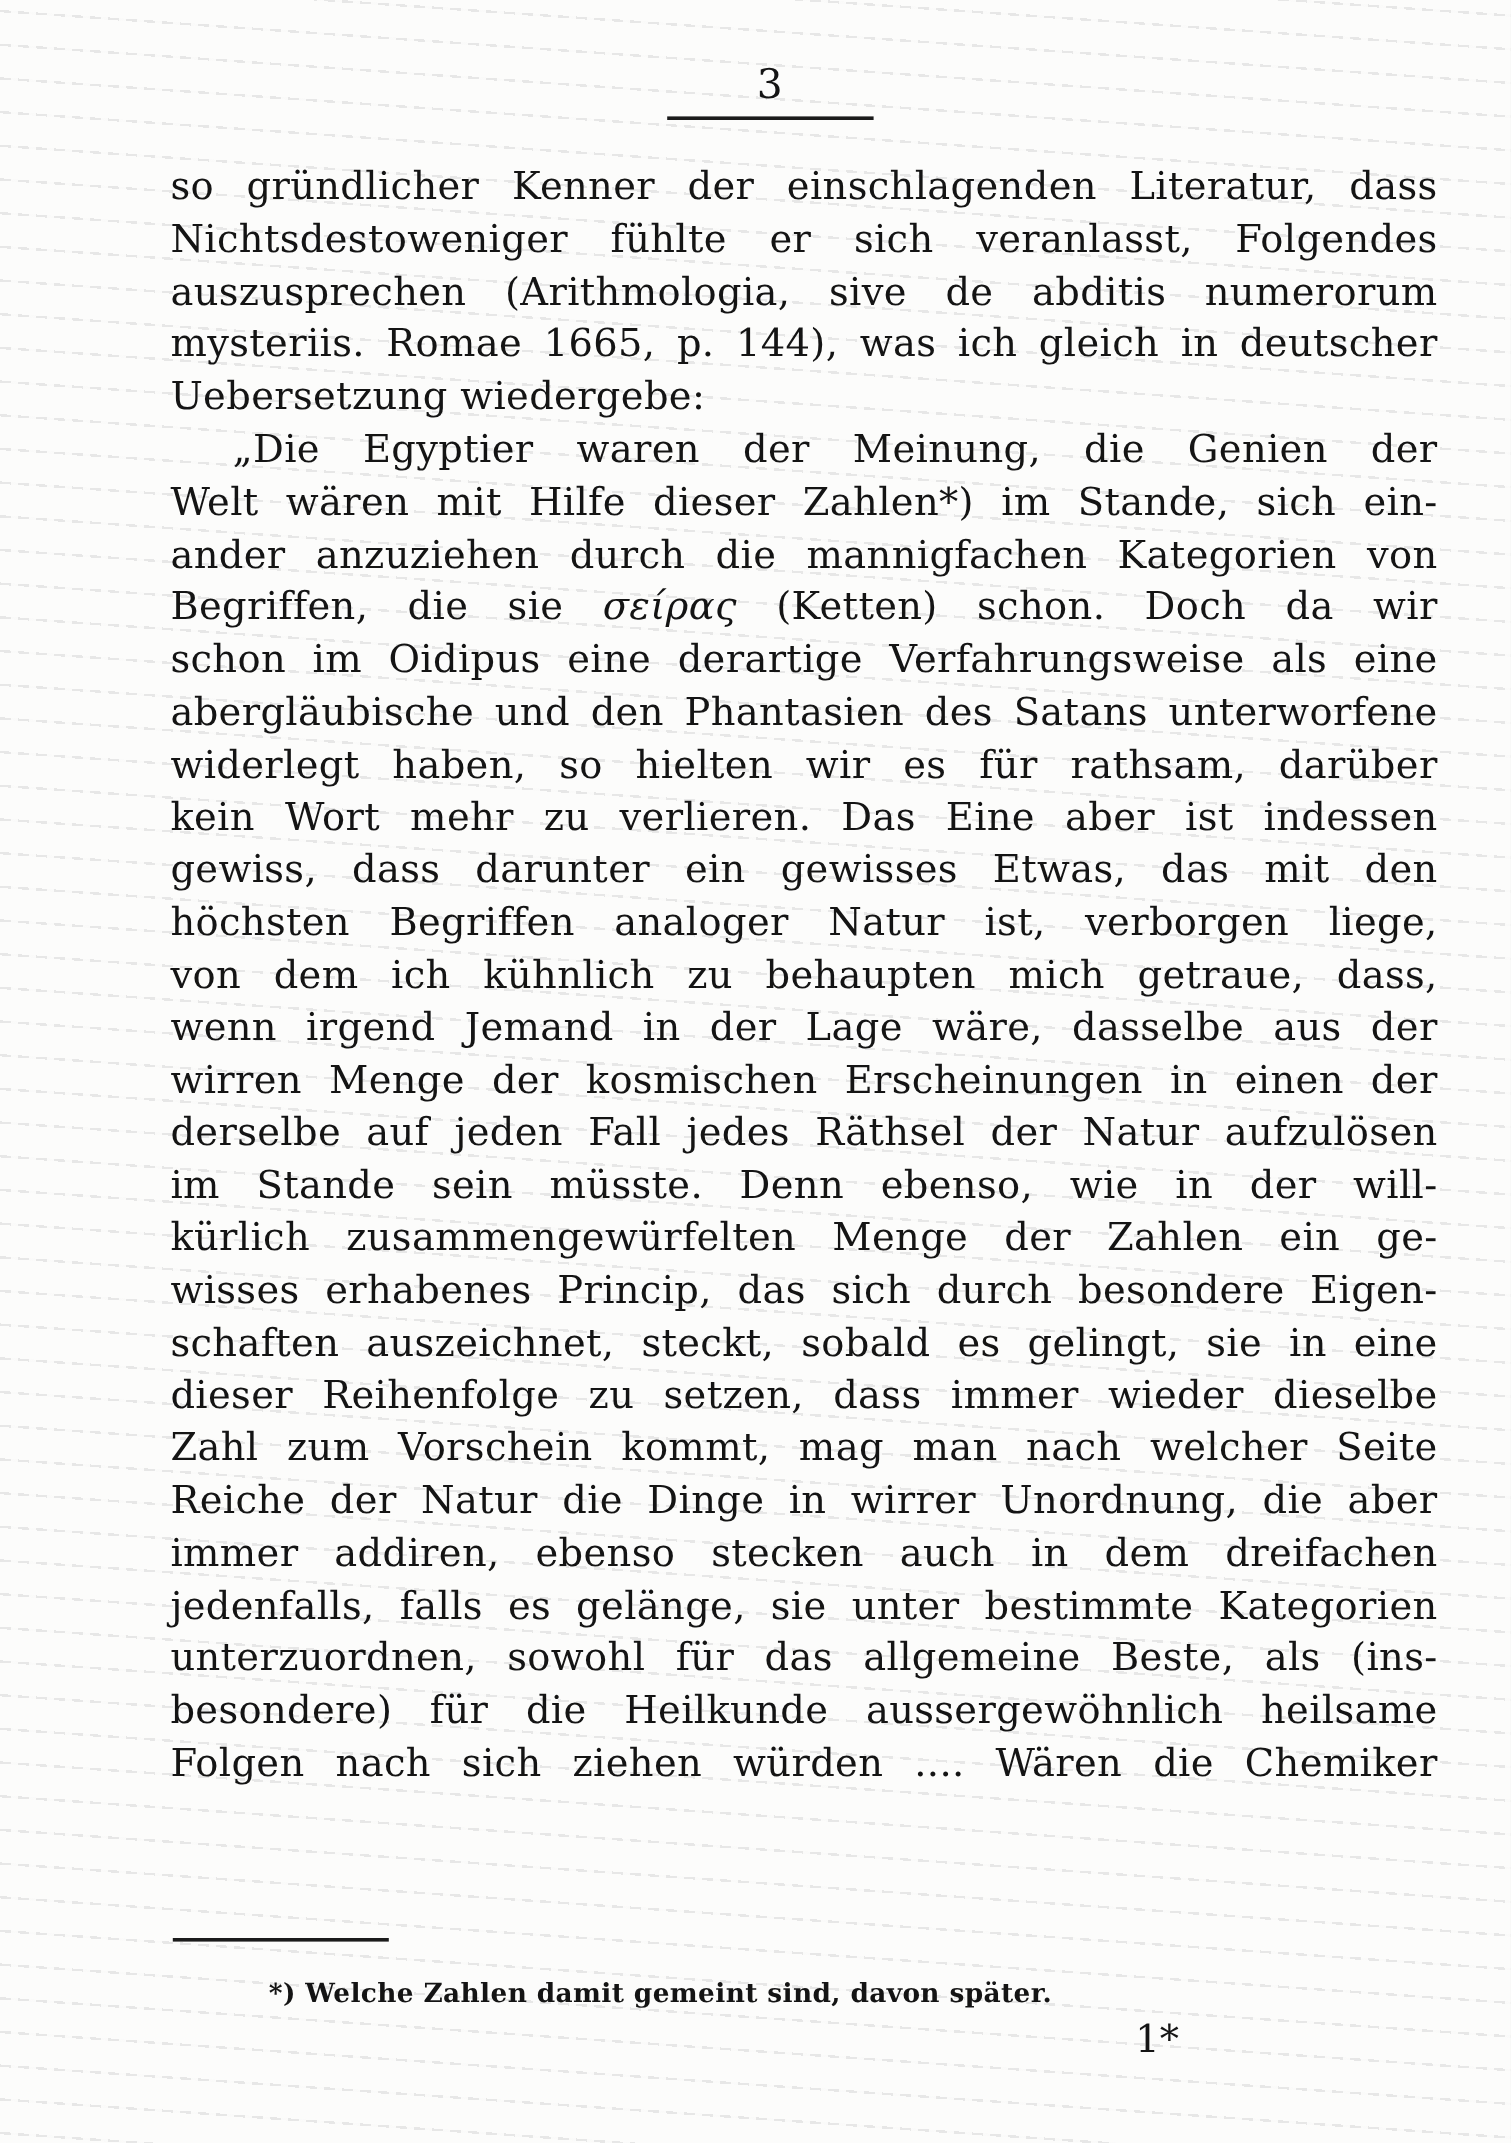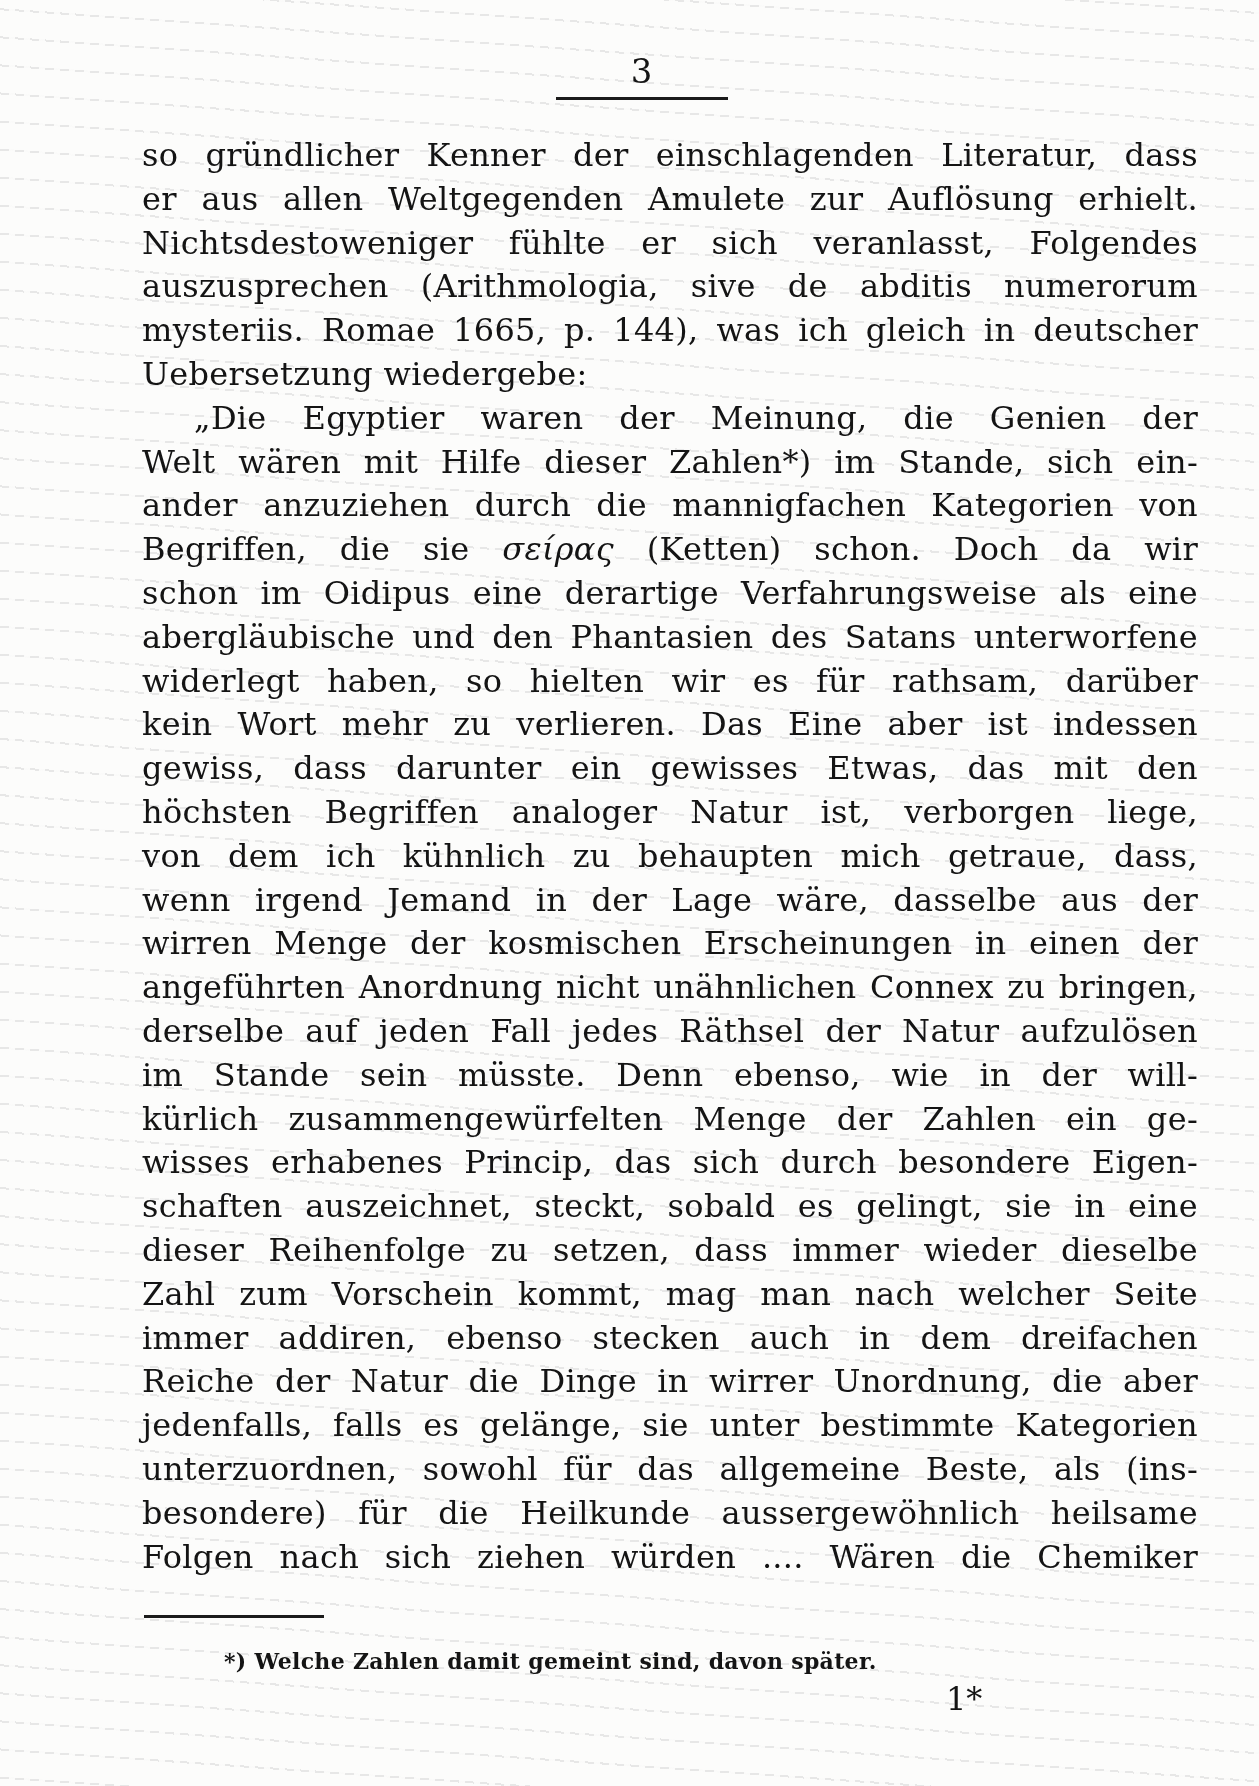--- a/index.html
+++ b/index.html
@@ -99,48 +99,46 @@
 
 <div class="page">
 
   <div class="folio">
     <div class="page-number">3</div>
     <div class="folio-rule"></div>
   </div>
 
   <div class="body-text">
       <div class="line">so gründlicher Kenner der einschlagenden Literatur, dass</div>
-      <div class="line">er aus allen Weltgegenden Amulete zur Auflösung erhielt.</div>
       <div class="line">Nichtsdestoweniger fühlte er sich veranlasst, Folgendes</div>
       <div class="line">auszusprechen (Arithmologia, sive de abditis numerorum</div>
       <div class="line">mysteriis. Romae 1665, p. 144), was ich gleich in deutscher</div>
       <div class="line short">Uebersetzung wiedergebe:</div>
       <div class="line indent">„Die Egyptier waren der Meinung, die Genien der</div>
       <div class="line">Welt wären mit Hilfe dieser Zahlen*) im Stande, sich ein-</div>
       <div class="line">ander anzuziehen durch die mannigfachen Kategorien von</div>
       <div class="line"><span>Begriffen, die sie </span><span class="greek">σείρας</span><span> (Ketten) schon. Doch da wir</span></div>
       <div class="line">schon im Oidipus eine derartige Verfahrungsweise als eine</div>
       <div class="line">abergläubische und den Phantasien des Satans unterworfene</div>
       <div class="line">widerlegt haben, so hielten wir es für rathsam, darüber</div>
       <div class="line">kein Wort mehr zu verlieren. Das Eine aber ist indessen</div>
       <div class="line">gewiss, dass darunter ein gewisses Etwas, das mit den</div>
       <div class="line">höchsten Begriffen analoger Natur ist, verborgen liege,</div>
       <div class="line">von dem ich kühnlich zu behaupten mich getraue, dass,</div>
       <div class="line">wenn irgend Jemand in der Lage wäre, dasselbe aus der</div>
       <div class="line">wirren Menge der kosmischen Erscheinungen in einen der</div>
-      <div class="line">angeführten Anordnung nicht unähnlichen Connex zu bringen,</div>
       <div class="line">derselbe auf jeden Fall jedes Räthsel der Natur aufzulösen</div>
       <div class="line">im Stande sein müsste. Denn ebenso, wie in der will-</div>
       <div class="line">kürlich zusammengewürfelten Menge der Zahlen ein ge-</div>
       <div class="line">wisses erhabenes Princip, das sich durch besondere Eigen-</div>
       <div class="line">schaften auszeichnet, steckt, sobald es gelingt, sie in eine</div>
       <div class="line">dieser Reihenfolge zu setzen, dass immer wieder dieselbe</div>
       <div class="line">Zahl zum Vorschein kommt, mag man nach welcher Seite</div>
+      <div class="line">Reiche der Natur die Dinge in wirrer Unordnung, die aber</div>
       <div class="line">immer addiren, ebenso stecken auch in dem dreifachen</div>
-      <div class="line">Reiche der Natur die Dinge in wirrer Unordnung, die aber</div>
       <div class="line">jedenfalls, falls es gelänge, sie unter bestimmte Kategorien</div>
       <div class="line">unterzuordnen, sowohl für das allgemeine Beste, als (ins-</div>
       <div class="line">besondere) für die Heilkunde aussergewöhnlich heilsame</div>
       <div class="line">Folgen nach sich ziehen würden .... Wären die Chemiker</div>
     </div>
 
   <div class="footnote-rule"></div>
 
   <div class="footnote">*) Welche Zahlen damit gemeint sind, davon später.</div>
 

